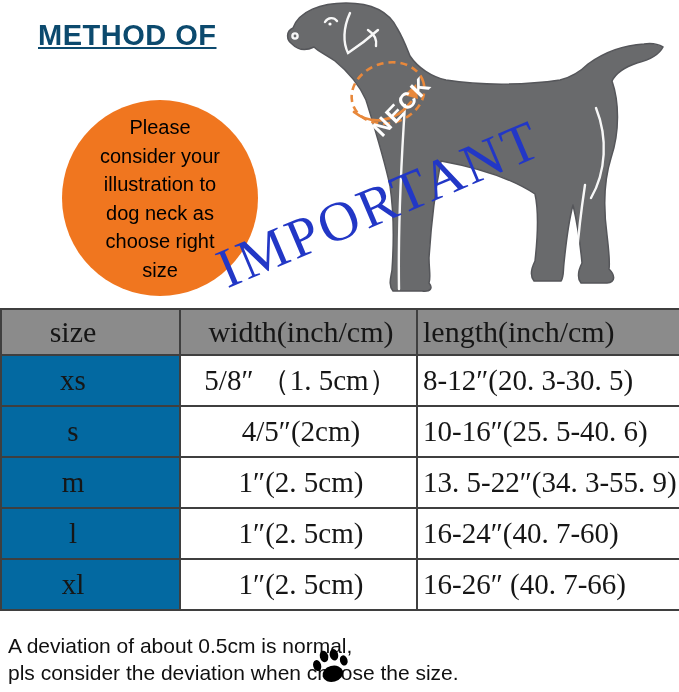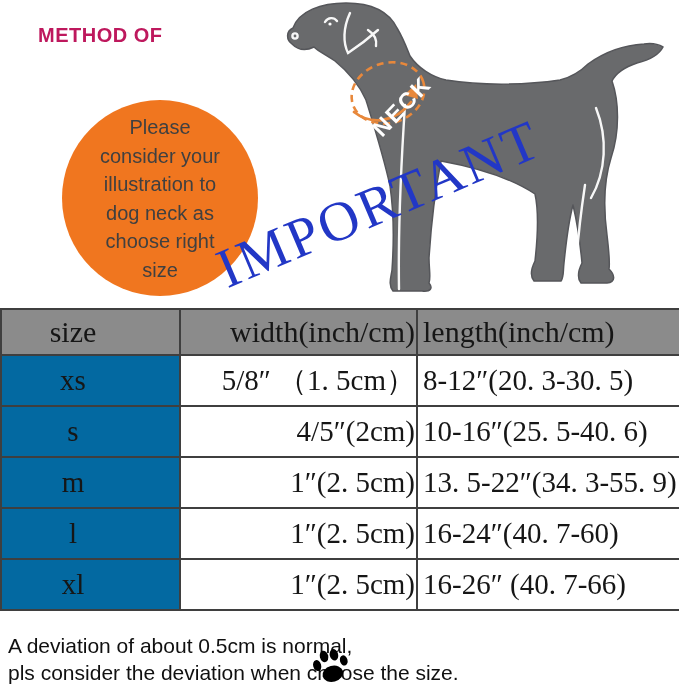--- a/index.html
+++ b/index.html
@@ -1,45 +1,45 @@
 <!DOCTYPE html>
 <html><head>
 <meta charset="utf-8">
 <style>
   html,body{margin:0;padding:0;background:#fff;}
   .canvas{position:relative;width:679px;height:692px;background:#ffffff;overflow:hidden;
           font-family:"Liberation Sans",sans-serif;}
 
   
-  .title{position:absolute;left:38px;top:20px;color:#be185d;font-weight:bold;
-         font-size:20px;line-height:31px;letter-spacing:0.5px;}
+  .title{position:absolute;left:38px;top:20px;color:#0c4a6e;font-weight:bold;
+         font-size:29px;line-height:31px;letter-spacing:0.5px;text-decoration:underline;}
 
   
   .bubble{position:absolute;left:62px;top:100px;width:196px;height:196px;border-radius:50%;
-          background:#F0761F;color:#404040;text-align:center;font-size:20px;line-height:28.5px;
+          background:#F0761F;color:#000000;text-align:center;font-size:20px;line-height:28.5px;
           box-sizing:border-box;padding-top:13px;z-index:2;}
 
   
   .dog-wrap{position:absolute;left:278px;top:0px;width:400px;height:300px;z-index:1;}
 
   
   .important{position:absolute;left:230px;top:237px;height:58px;z-index:5;
              font-family:"Liberation Serif",serif;font-size:56px;letter-spacing:3px;
              color:#2237C6;transform:rotate(-23deg);transform-origin:left bottom;
              white-space:nowrap;}
 
   
   table.size-table{position:absolute;left:0;top:308px;width:679px;border-collapse:collapse;
                    table-layout:fixed;font-family:"Liberation Serif",serif;color:#161616;}
   table.size-table td,table.size-table th{border:2px solid #3F3F3F;overflow:hidden;
                    white-space:nowrap;font-weight:normal;}
   .hrow{height:46px;background:#8B8B8B;font-size:30px;}
   .drow{height:51px;font-size:29px;background:#ffffff;}
   .col-size{width:140px;text-align:center;padding-right:36px;}
-  .col-w{width:228px;text-align:right;padding-left:6px;}
+  .col-w{width:228px;text-align:center;padding-left:6px;}
   .col-l{width:311px;text-align:left;padding-left:5px;}
   .drow .col-size{background:#0369a1;}
 
   
   .footnote{position:absolute;left:8px;color:#101010;font-size:21px;
             white-space:nowrap;}
   .fn1{top:634px;}
   .fn2{top:661px;}
   .paw{position:absolute;left:310px;top:645px;}
 </style>

